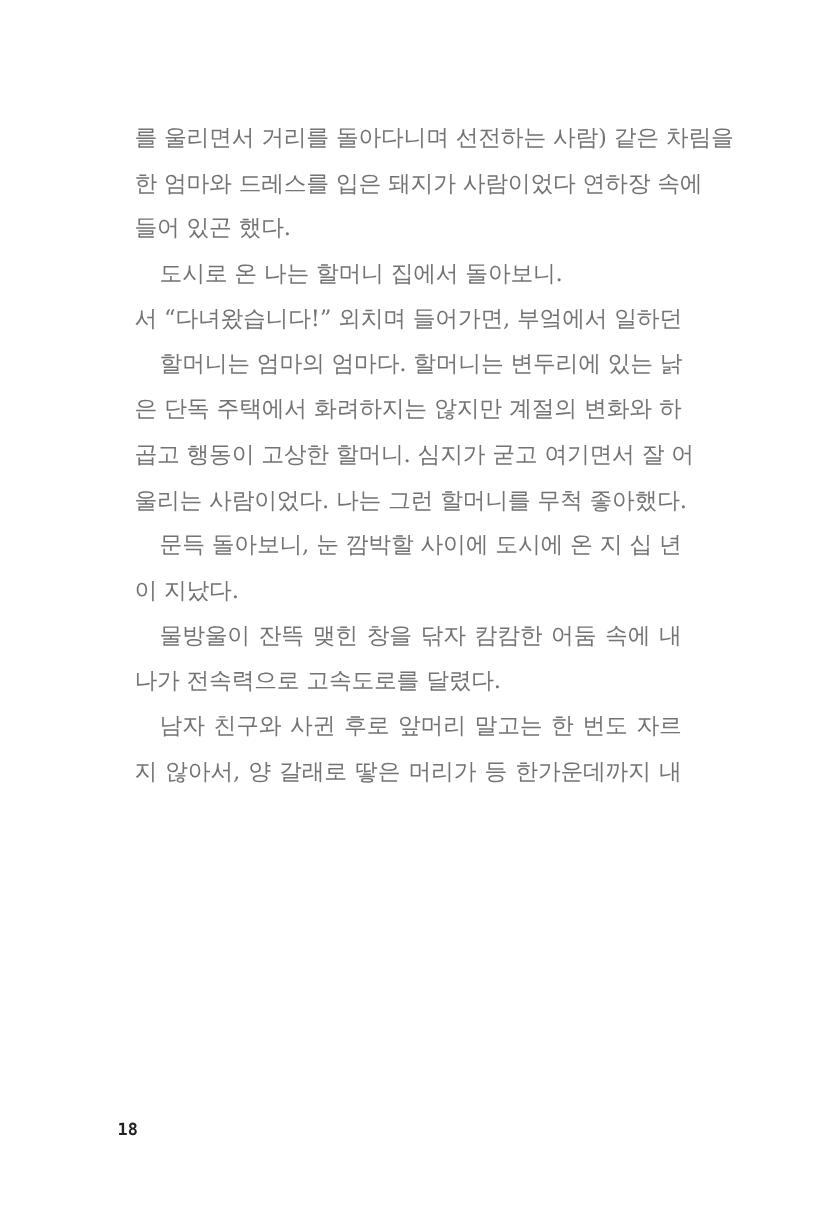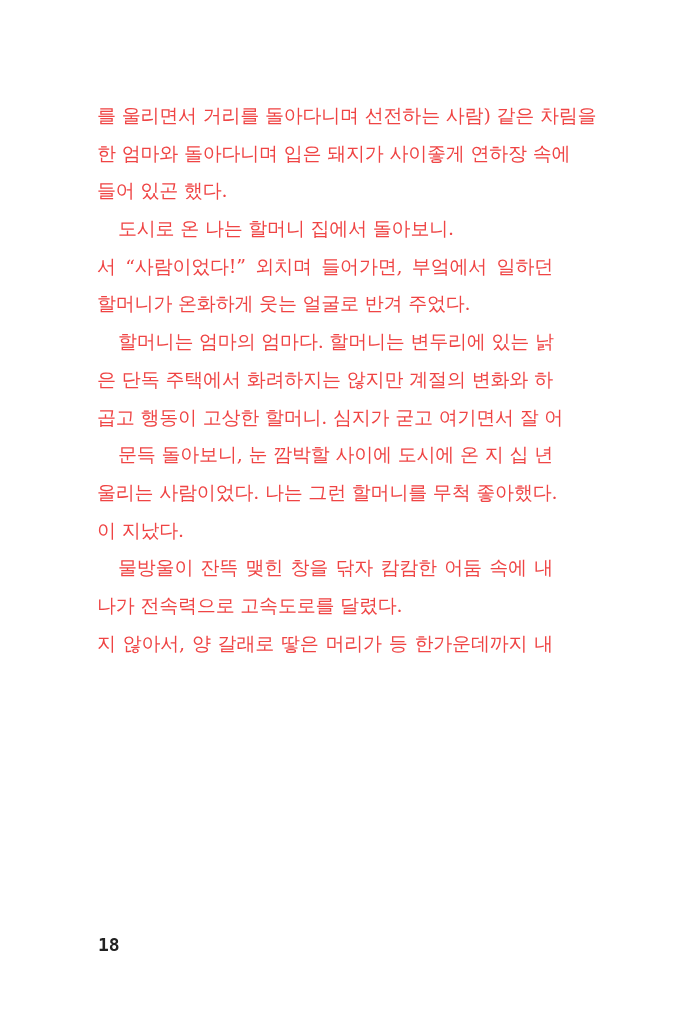--- a/index.html
+++ b/index.html
@@ -3,63 +3,63 @@
 <meta charset="utf-8">
 <style>
   html, body { margin: 0; padding: 0; background: #ffffff; }
   body { width: 697px; height: 1024px; position: relative; overflow: hidden; }
   .page {
     position: absolute; left: 0; top: 0; width: 697px; height: 1024px;
     background: #ffffff;
   }
   .text-block {
     position: absolute;
-    left: 97px;
+    left: 112px;
     top: 97px;
     width: 456px;
     font-family: "DejaVu Serif", "Liberation Serif", serif;
     font-size: 19px;
     line-height: 37.7px;
-    color: #ef4444;
+    color: #737373;
     letter-spacing: -0.2px;
   }
   .line {
     display: block;
     white-space: nowrap;
     height: 37.7px;
     text-align: justify;
     text-align-last: justify;
   }
   .line.last { text-align-last: left; }
   .line.indent { padding-left: 21px; }
   .page-number {
     position: absolute;
     left: 98px;
     top: 934px;
     font-family: "DejaVu Sans Mono", "Liberation Mono", monospace;
-    font-size: 18px;
+    font-size: 14px;
     font-weight: bold;
     color: #222222;
   }
 </style>
 </head>
 <body>
 
 <div class="page">
   <div class="text-block">
     <span class="line">를 울리면서 거리를 돌아다니며 선전하는 사람) 같은 차림을</span>
-    <span class="line">한 엄마와 돌아다니며 입은 돼지가 사이좋게 연하장 속에</span>
+    <span class="line">한 엄마와 드레스를 입은 돼지가 사람이었다 연하장 속에</span>
     <span class="line last">들어 있곤 했다.</span>
     <span class="line indent last">도시로 온 나는 할머니 집에서 돌아보니.</span>
-    <span class="line">서 “사람이었다!” 외치며 들어가면, 부엌에서 일하던</span>
-    <span class="line last">할머니가 온화하게 웃는 얼굴로 반겨 주었다.</span>
+    <span class="line">서 “다녀왔습니다!” 외치며 들어가면, 부엌에서 일하던</span>
     <span class="line indent">할머니는 엄마의 엄마다. 할머니는 변두리에 있는 낡</span>
     <span class="line">은 단독 주택에서 화려하지는 않지만 계절의 변화와 하</span>
     <span class="line">곱고 행동이 고상한 할머니. 심지가 굳고 여기면서 잘 어</span>
+    <span class="line last">울리는 사람이었다. 나는 그런 할머니를 무척 좋아했다.</span>
     <span class="line indent">문득 돌아보니, 눈 깜박할 사이에 도시에 온 지 십 년</span>
-    <span class="line last">울리는 사람이었다. 나는 그런 할머니를 무척 좋아했다.</span>
     <span class="line last">이 지났다.</span>
     <span class="line indent">물방울이 잔뜩 맺힌 창을 닦자 캄캄한 어둠 속에 내</span>
     <span class="line last">나가 전속력으로 고속도로를 달렸다.</span>
+    <span class="line indent">남자 친구와 사귄 후로 앞머리 말고는 한 번도 자르</span>
     <span class="line">지 않아서, 양 갈래로 땋은 머리가 등 한가운데까지 내</span>
   </div>
   <div class="page-number">18</div>
 </div>
 
 </body></html>

